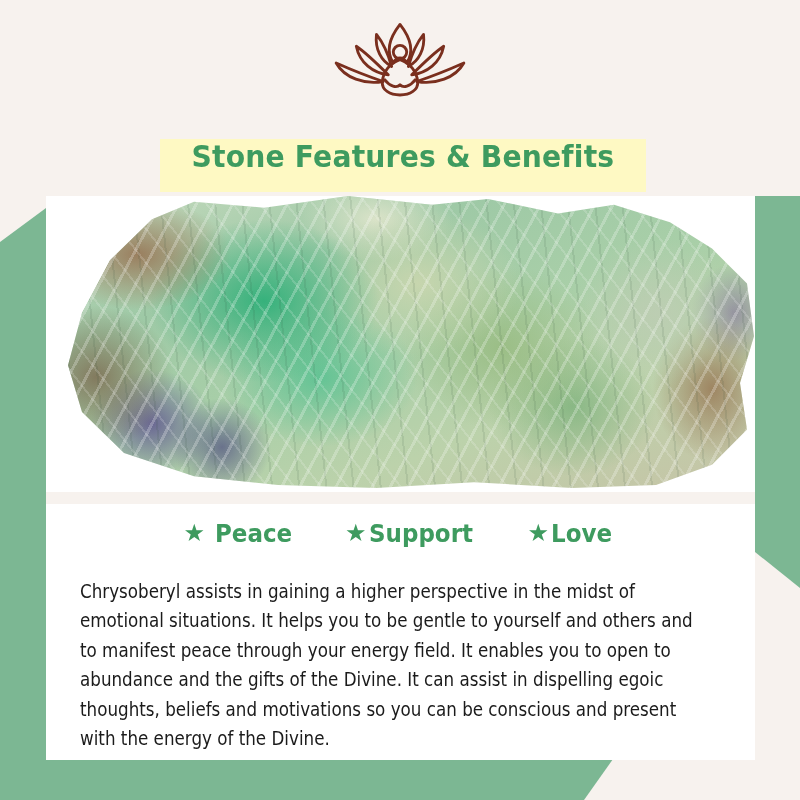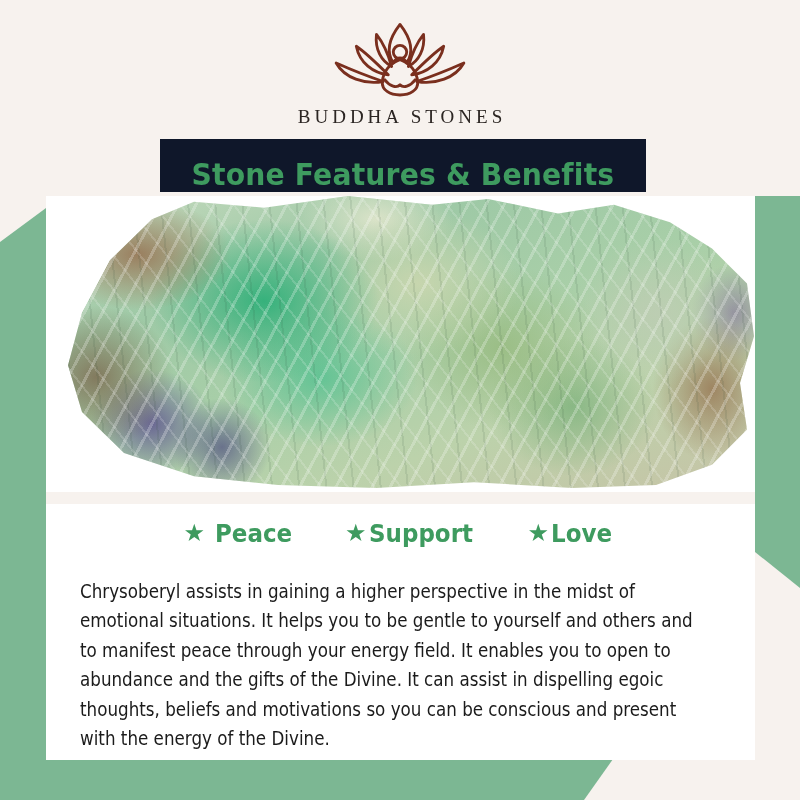--- a/index.html
+++ b/index.html
@@ -102,23 +102,23 @@
     text-indent: 4px;
   }
 
   
   .title-plate {
     position: absolute;
     left: 160px;
     top: 139px;
     width: 486px;
     height: 53px;
-    background: #0f172a;
+    background: #fef9c3;
     display: flex;
-    align-items: flex-end;
+    align-items: flex-start;
     justify-content: center;
   }
 
   .title-text {
     font-family: "DejaVu Sans", sans-serif;
     font-weight: bold;
     font-size: 30px;
     color: #3e9b5f;
     letter-spacing: 0.2px;
     transform: scaleX(0.94);
@@ -278,21 +278,20 @@
           <path d="M24 56 C 34 74, 58 82, 80 78 C 62 72, 42 64, 24 56 Z"></path>
 
           <path d="M176 56 C 166 74, 142 82, 120 78 C 138 72, 158 64, 176 56 Z"></path>
 
           <circle cx="100" cy="43" r="8"></circle>
 
           <path d="M100 52 C 88 56, 80 66, 79 78 C 78 88, 88 94, 100 94 C 112 94, 122 88, 121 78 C 120 66, 112 56, 100 52 Z"></path>
           <path d="M82 76 C 88 84, 96 86, 100 82 C 104 86, 112 84, 118 76"></path>
         </g>
       </svg>
-      <span class="logo-text">BUDDHA STONES</span>
     </div>
   </div>
 
   <div class="title-plate">
     <span class="title-text">Stone Features &amp; Benefits</span>
   </div>
 
   <div class="stone-figure">
     <div class="stone-body"></div>
     <div class="stone-sheen"></div>

